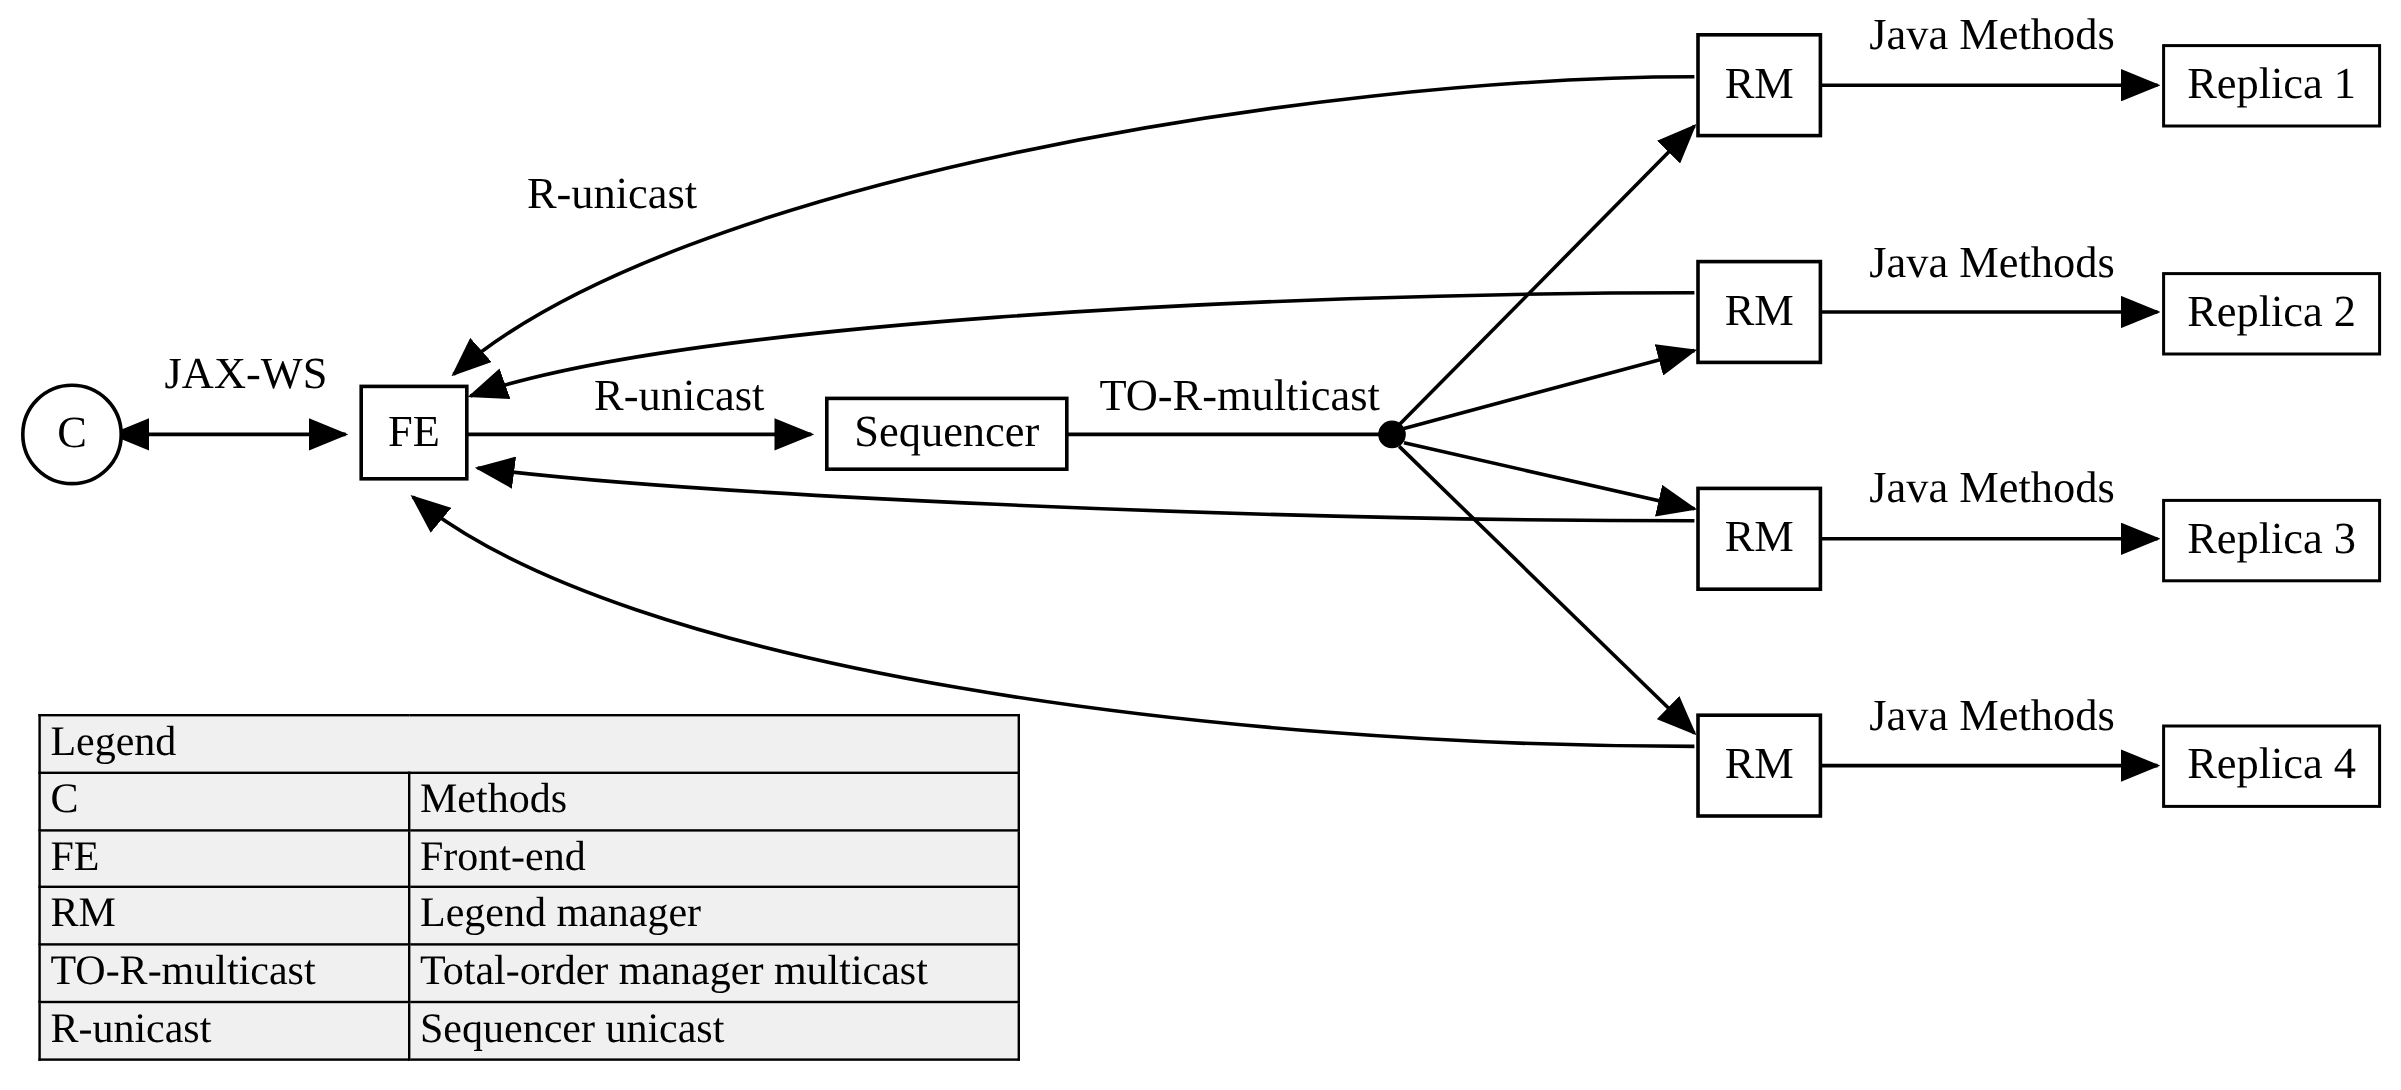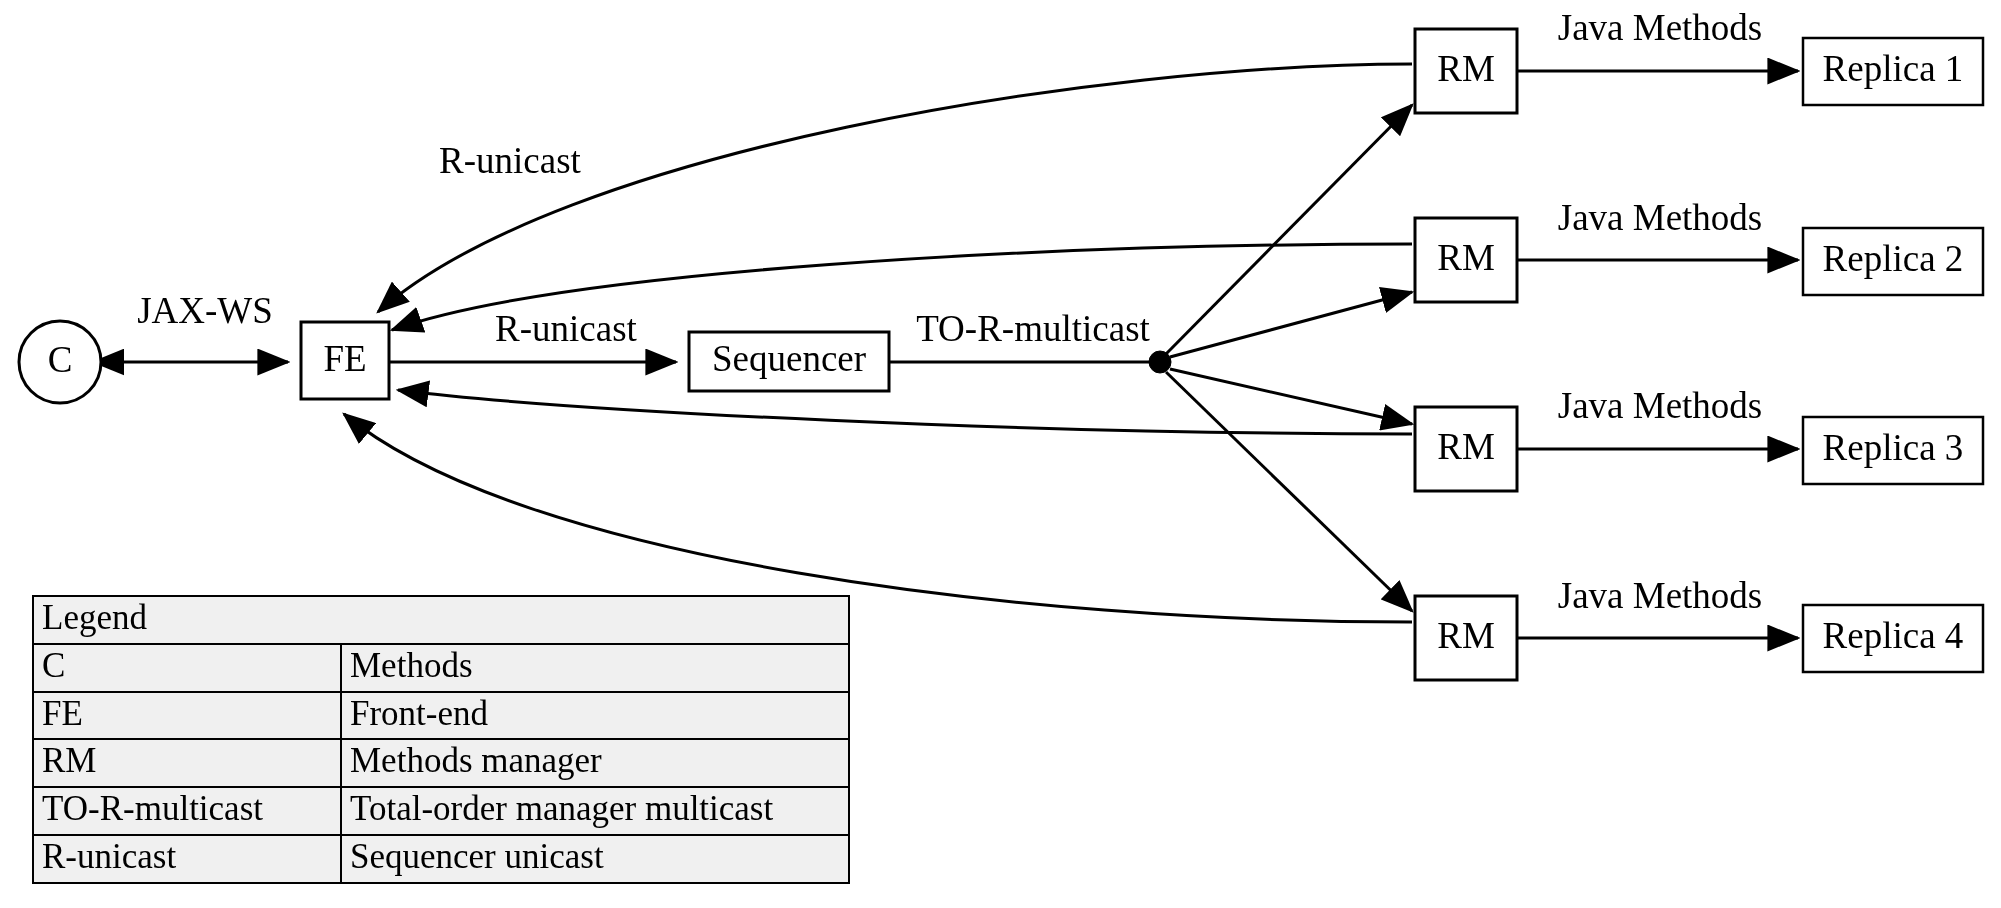--- a/index.html
+++ b/index.html
@@ -218,21 +218,21 @@
       <tr>
         <td class="legend-key">C</td>
         <td class="legend-value">Methods</td>
       </tr>
       <tr>
         <td class="legend-key">FE</td>
         <td class="legend-value">Front-end</td>
       </tr>
       <tr>
         <td class="legend-key">RM</td>
-        <td class="legend-value">Methods manager</td>
+        <td class="legend-value">Legend manager</td>
       </tr>
       <tr>
         <td class="legend-key">TO-R-multicast</td>
         <td class="legend-value">Total-order manager multicast</td>
       </tr>
       <tr>
         <td class="legend-key">R-unicast</td>
         <td class="legend-value">Sequencer unicast</td>
       </tr>
     </tbody>

